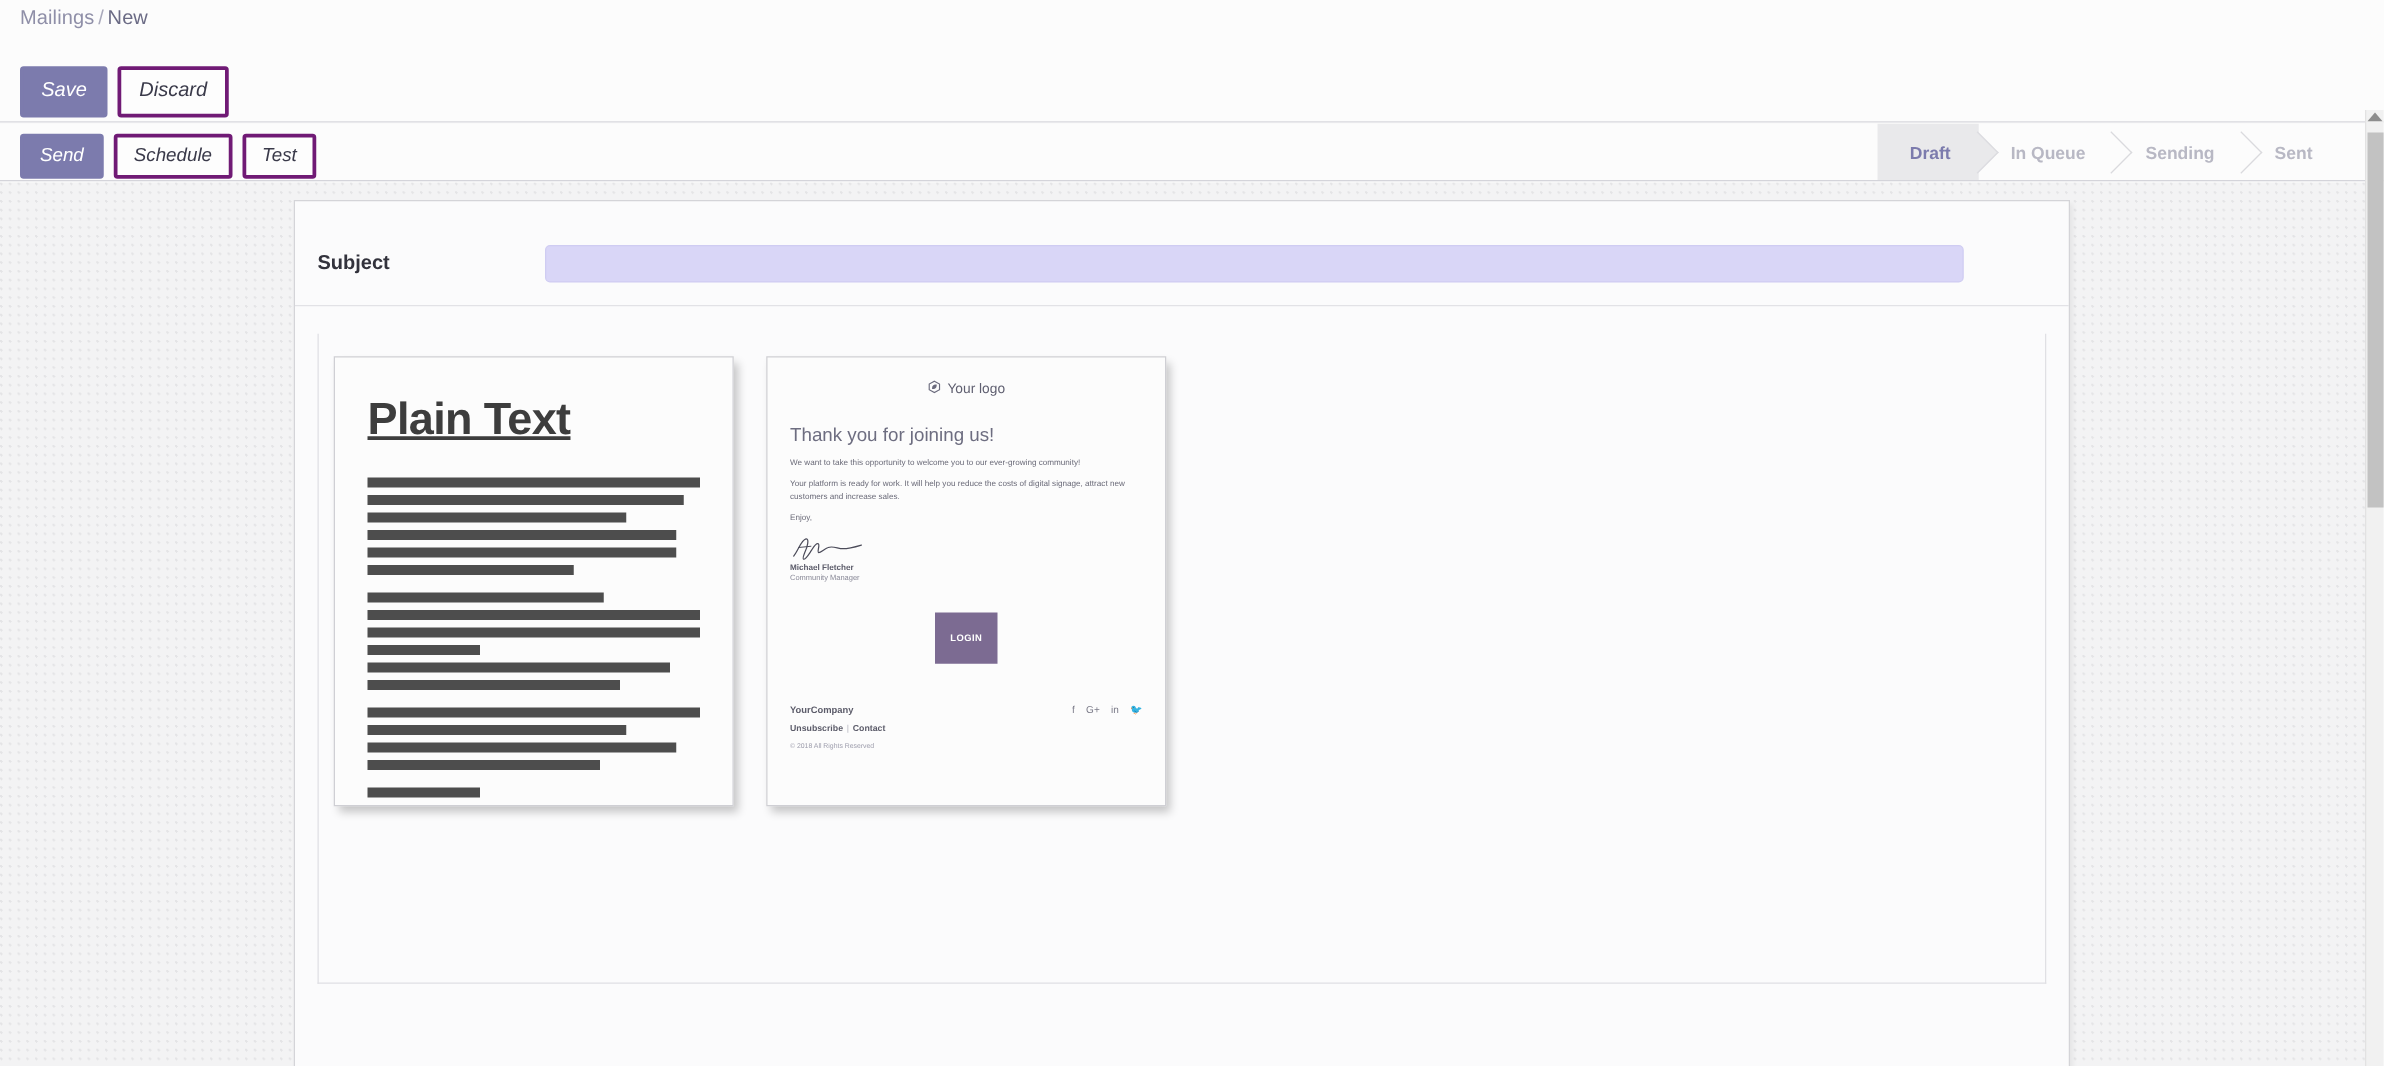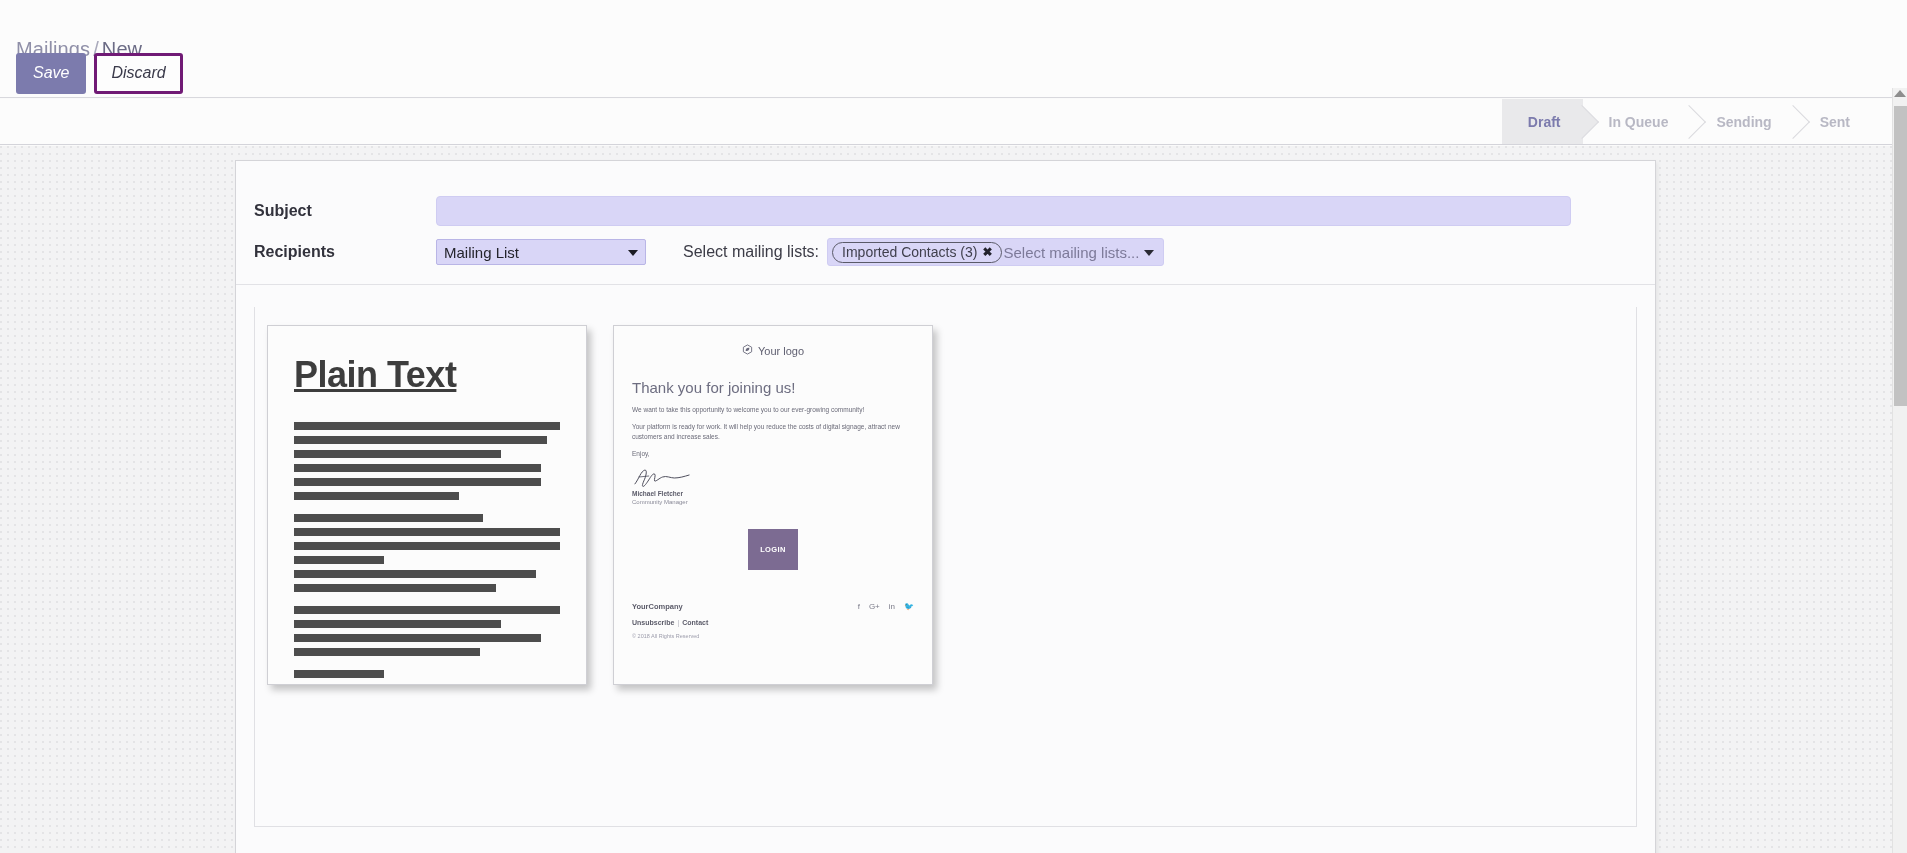--- a/index.html
+++ b/index.html
@@ -14,24 +14,23 @@
   
   #app { position: relative; width: 1907px; height: 853px; background: #fafafa; }
 
   .top-bar {
     position: absolute; top: 0; left: 0; right: 0; height: 98px;
     background: #fcfcfc;
     border-bottom: 1px solid #d8d8dd;
   }
   .breadcrumb {
     position: absolute; left: 16px; top: 6px;
-    font-size: 20px; color: #8f8fa8; font-weight: 400;
+    font-size: 16px; color: #8f8fa8; font-weight: 400;
     letter-spacing: .1px;
     white-space: nowrap;
-    margin-top: 32px;
   }
   .breadcrumb .crumb-sep { color: #a9a9bb; padding: 0 3px; }
   .breadcrumb .crumb-active { color: #6b6b85; }
 
   .btn-row { position: absolute; left: 16px; top: 53px; display: flex; gap: 8px; }
   .btn {
     font-family: "Liberation Sans", sans-serif;
     font-size: 16px; line-height: 1;
     padding: 9px 14px 10px 14px;
     border-radius: 3px;
@@ -293,20 +292,25 @@
     <div class="breadcrumb">
       <span>Mailings</span><span class="crumb-sep">/</span><span class="crumb-active">New</span>
     </div>
     <div class="btn-row">
       <button class="btn primary">Save</button>
       <button class="btn">Discard</button>
     </div>
   </div>
 
   <div class="action-bar">
+    <div class="action-btns">
+      <button class="btn primary">Send</button>
+      <button class="btn">Schedule</button>
+      <button class="btn">Test</button>
+    </div>
     <div class="statusbar" id="statusbar">
         <div class="stat active">Draft</div>
         <div class="stat">In Queue</div>
         <div class="stat">Sending</div>
         <div class="stat">Sent</div>
       </div>
   </div>
 
   <div class="scrollbar">
     <div class="scroll-arrow"></div>
@@ -316,38 +320,20 @@
   <div class="canvas">
     <div class="sheet">
 
       <div class="form">
 
         <div class="form-row">
           <div class="form-label">Subject</div>
           <input class="field-input" type="text" placeholder="" style="">
         </div>
 
-        <div class="form-row row-recipients">
-          <div class="form-label">Recipients</div>
-          <div class="select-wrap">
-            <div class="select-box">Mailing List</div>
-            <span class="select-caret"></span>
-          </div>
-
-          <span class="sml-label">Select mailing lists:</span>
-
-          <div class="tags-box">
-            <span class="tag">
-              <span>Imported Contacts (3)</span>
-              <span class="tag-x">✖</span>
-            </span>
-            <span class="tags-placeholder">Select mailing lists...</span>
-            <span class="tags-caret"></span>
-          </div>
-        </div>
 
         <div class="form-divider"></div>
       </div>
 
 
       <div class="tpl-area">
 
         <div class="tpl">
           <div class="plain-inner">
             <div class="plain-title">Plain Text</div>

